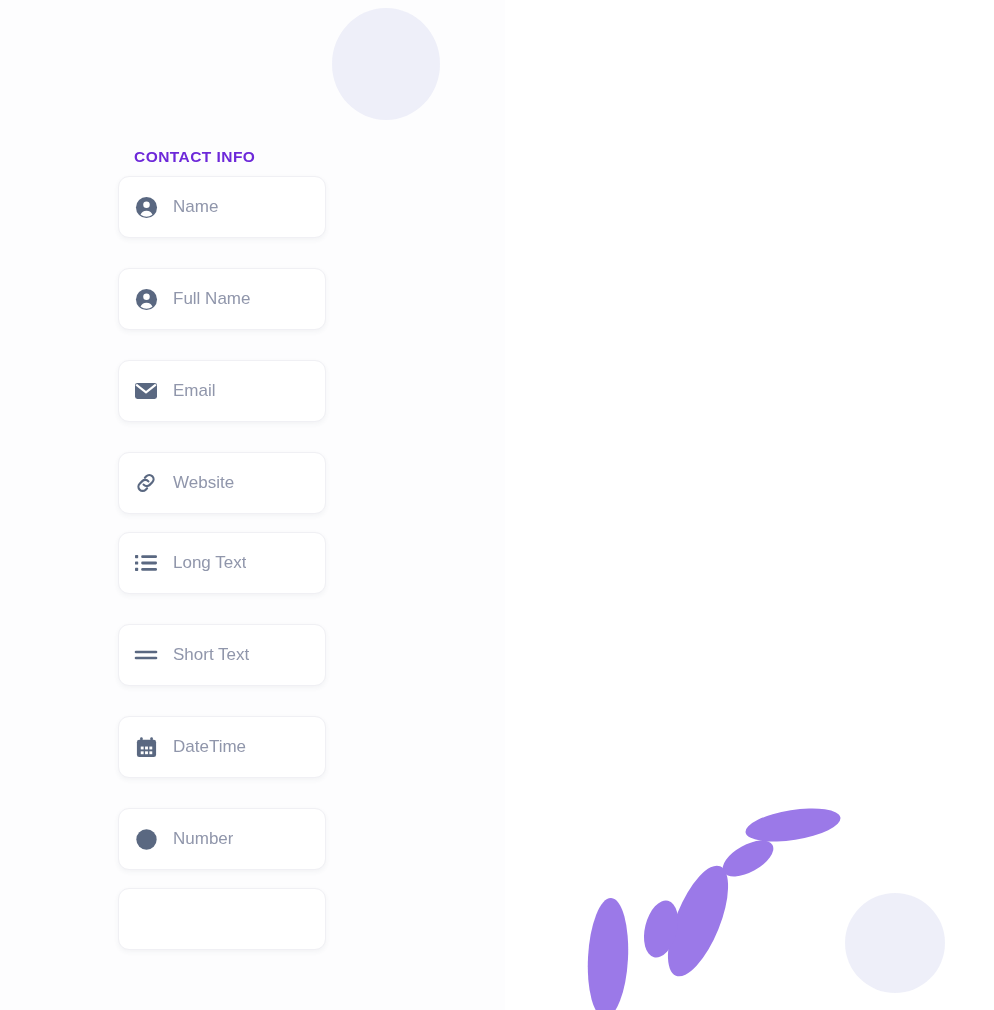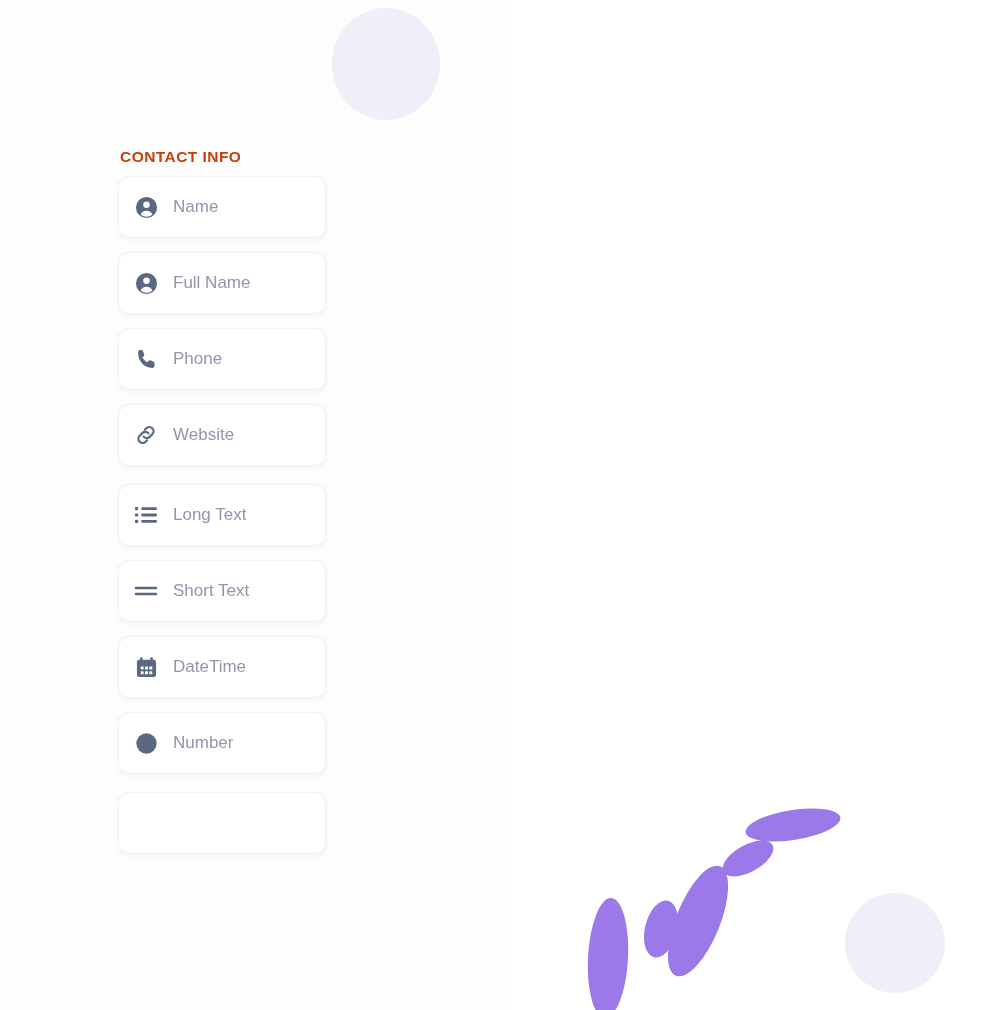--- a/index.html
+++ b/index.html
@@ -16,26 +16,26 @@
   .blob{position:absolute;background:#9b79e8;border-radius:50%;}
   
   .panel{position:absolute;}
   #left-panel{left:0;top:0;width:520px;height:1010px;}
   #right-panel{left:505px;top:0;width:489px;height:1010px;background:#ffffff;}
   .panel-inner{position:absolute;}
   #left-inner{left:118px;top:148px;width:400px;}
   
   .section-title{
     font-size:15.5px;font-weight:700;letter-spacing:.45px;
-    color:#c2410c;margin:0 0 10px 2px;text-transform:uppercase;
+    color:#6d28d9;margin:0 0 10px 16px;text-transform:uppercase;
   }
   .section{margin-bottom:18px;}
   .section:last-child{margin-bottom:0;}
   
-  .grid{display:flex;flex-wrap:wrap;gap:14px 14px;}
+  .grid{display:flex;flex-wrap:wrap;gap:30px 14px;}
   .card{
     box-sizing:border-box;
     width:208px;min-height:62px;
     background:#fff;border:1px solid #f0f0f4;border-radius:11px;
     box-shadow:0 2px 5px rgba(60,64,97,.055);
     display:flex;align-items:center;gap:14px;
     padding:8px 14px;
   }
   .card .ico{
     flex:0 0 auto;width:26px;height:26px;
@@ -76,29 +76,30 @@
             <svg width="23" height="23" viewBox="0 0 24 24" fill="currentColor">
                 <circle cx="12" cy="12" r="11"></circle>
                 <circle cx="12" cy="9.2" r="3.4" fill="#fff"></circle>
                 <path d="M5.8 19.6a6.6 6.6 0 0 1 12.4 0 11 11 0 0 1-12.4 0z" fill="#fff"></path>
               </svg>
           </span>
           <span class="lbl">Full Name</span>
         </div>
 
 
-
         <div class="card">
           <span class="ico">
-            <svg width="23" height="23" viewBox="0 0 24 24" fill="currentColor">
-                <path d="M6.6 2.2c.9 0 1.5.5 1.8 1.3l1.2 3c.3.8.1 1.6-.6 2.1l-1.3 1c1.1 2.3 2.9 4.1 5.2 5.2l1-1.3c.5-.7 1.3-.9 2.1-.6l3 1.2c.8.3 1.3.9 1.3 1.8v2.6c0 1.3-1 2.3-2.3 2.3C9.7 20.8 3.2 14.3 3.2 4.5c0-1.3 1-2.3 2.3-2.3z"></path>
+            <svg width="24" height="20" viewBox="0 0 24 20" fill="currentColor">
+                <rect x="1" y="2" width="22" height="16" rx="2.4"></rect>
+                <path d="M2.2 3.6 12 11.4l9.8-7.8" stroke="#fff" stroke-width="2.1" fill="none" stroke-linejoin="round"></path>
               </svg>
           </span>
-          <span class="lbl">Phone</span>
+          <span class="lbl">Email</span>
         </div>
+
 
         <div class="card">
           <span class="ico">
             <svg width="24" height="24" viewBox="0 0 24 24" fill="none" stroke="currentColor" stroke-width="2.2" stroke-linecap="round">
                 <path d="M9.6 13.6a4.2 4.2 0 0 0 6.1.3l2.6-2.6a4.2 4.2 0 1 0-6-6l-1.4 1.4"></path>
                 <path d="M14.4 10.4a4.2 4.2 0 0 0-6.1-.3l-2.6 2.6a4.2 4.2 0 1 0 6 6l1.4-1.4"></path>
               </svg>
           </span>
           <span class="lbl">Website</span>
         </div>

